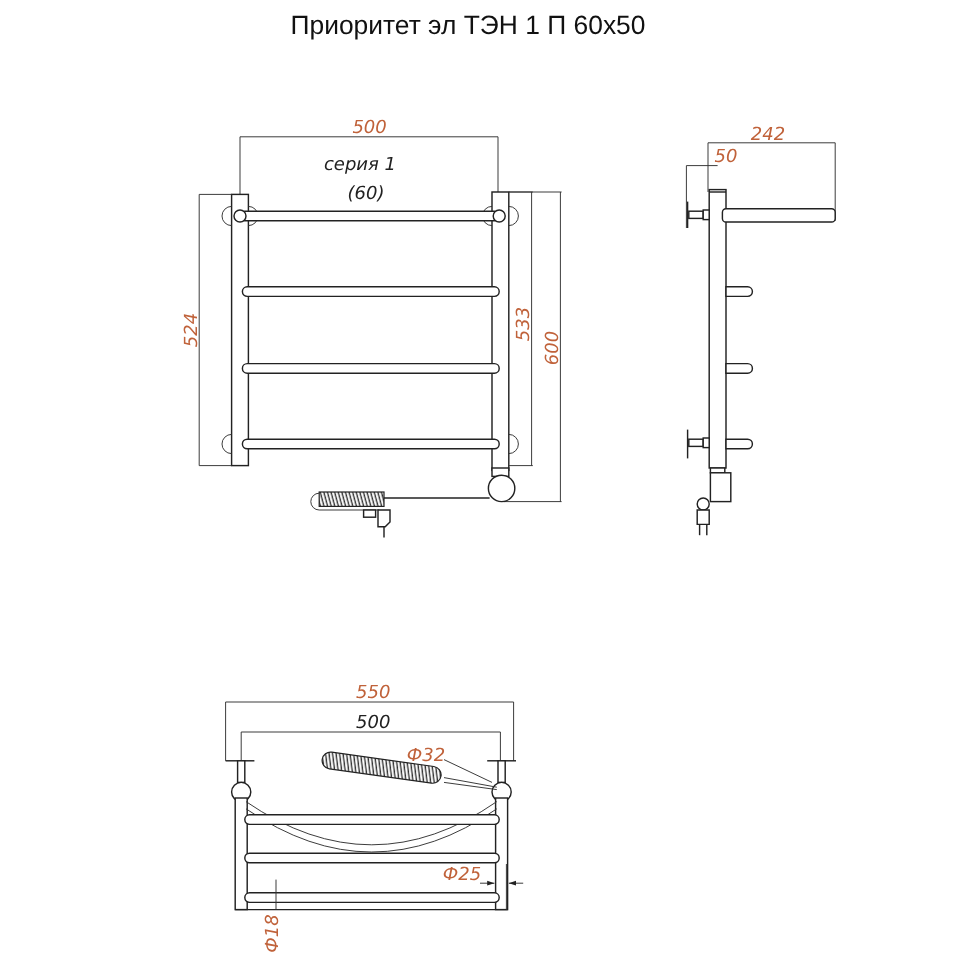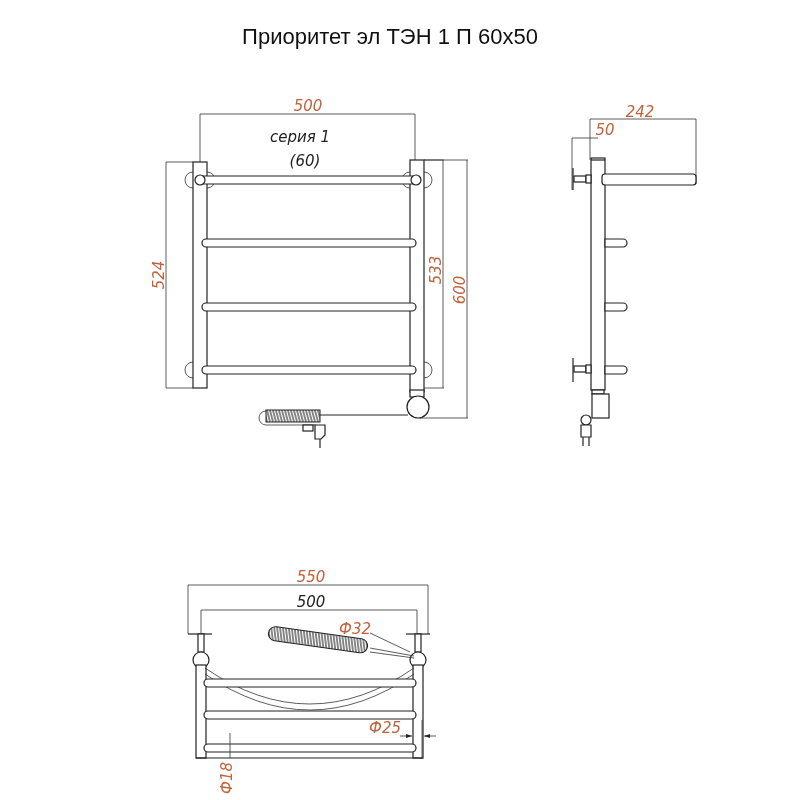--- a/index.html
+++ b/index.html
@@ -1,17 +1,17 @@
 <!DOCTYPE html>
 <html><head>
 <meta charset="utf-8">
 <style>
   html, body { margin: 0; padding: 0; background: #ffffff; }
   body { width: 800px; height: 800px; position: relative; overflow: hidden; font-family: "DejaVu Sans", sans-serif; }
-  .title { position: absolute; left: 0; top: 24px; width: 780px; text-align: center; font-size: 22px; color: #111; font-family: "Liberation Sans", sans-serif; }
+  .title { position: absolute; left: 0; top: 8px; width: 780px; text-align: center; font-size: 22px; color: #111; font-family: "Liberation Sans", sans-serif; }
   svg { position: absolute; left: 0; top: 0; }
   .dim { fill: #c0623a; font-style: italic; font-size: 15px; font-family: "DejaVu Sans", sans-serif; }
   .lbl { fill: #222; font-style: italic; font-size: 15px; font-family: "DejaVu Sans", sans-serif; }
   .ln { stroke: #222; stroke-width: 1.2; fill: none; }
   .thin { stroke: #333; stroke-width: 0.8; fill: none; }
   .pipe { stroke: #222; stroke-width: 1.2; fill: #fff; }
 </style>
 </head>
 <body>
 

